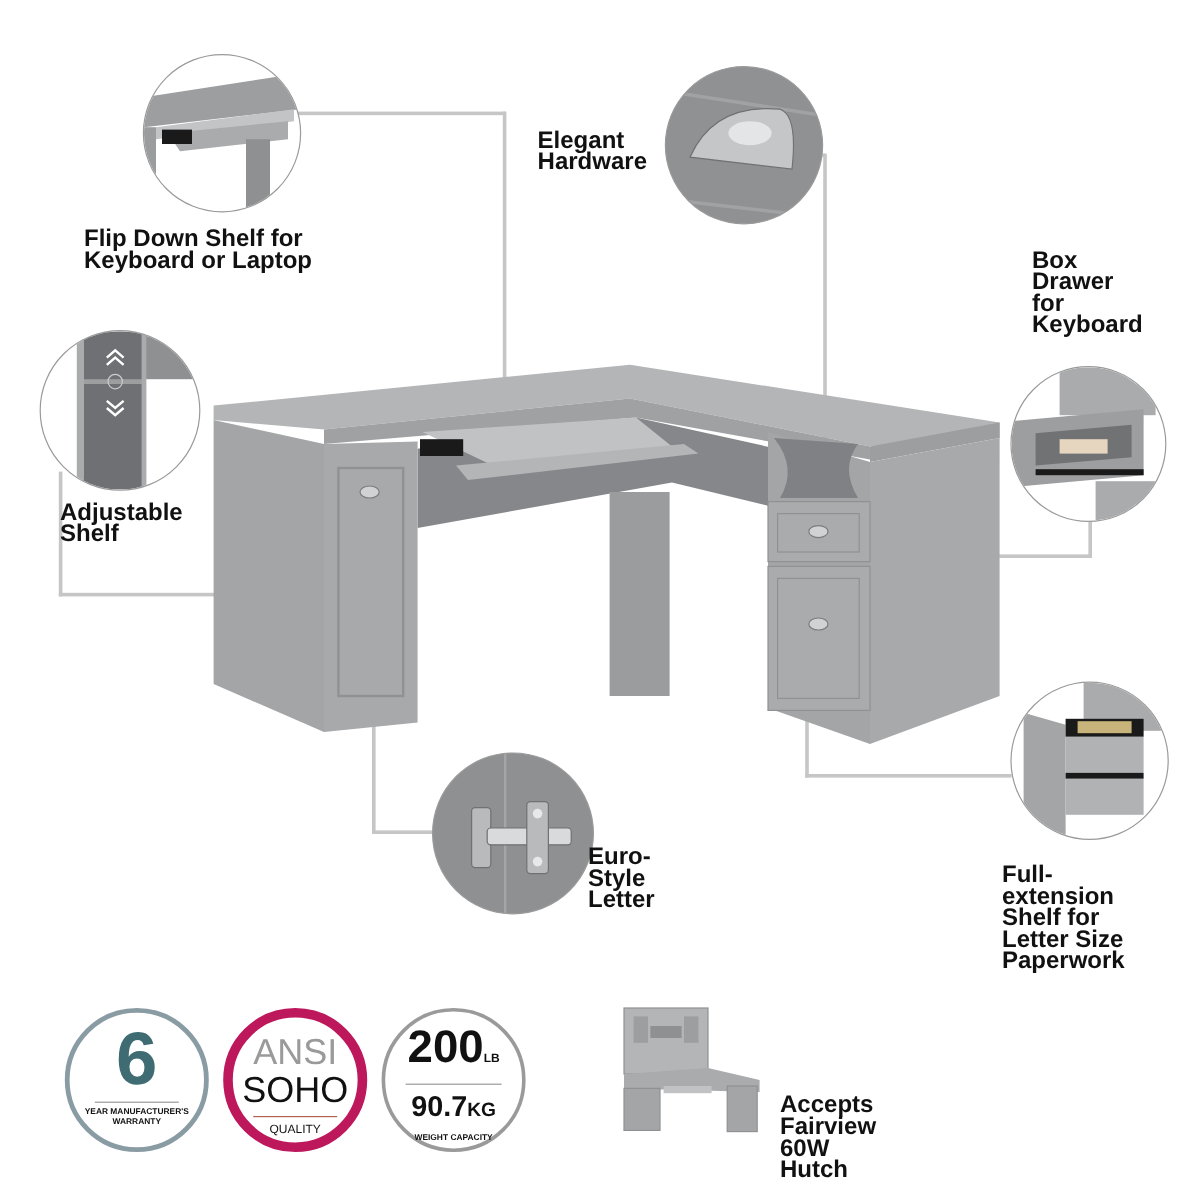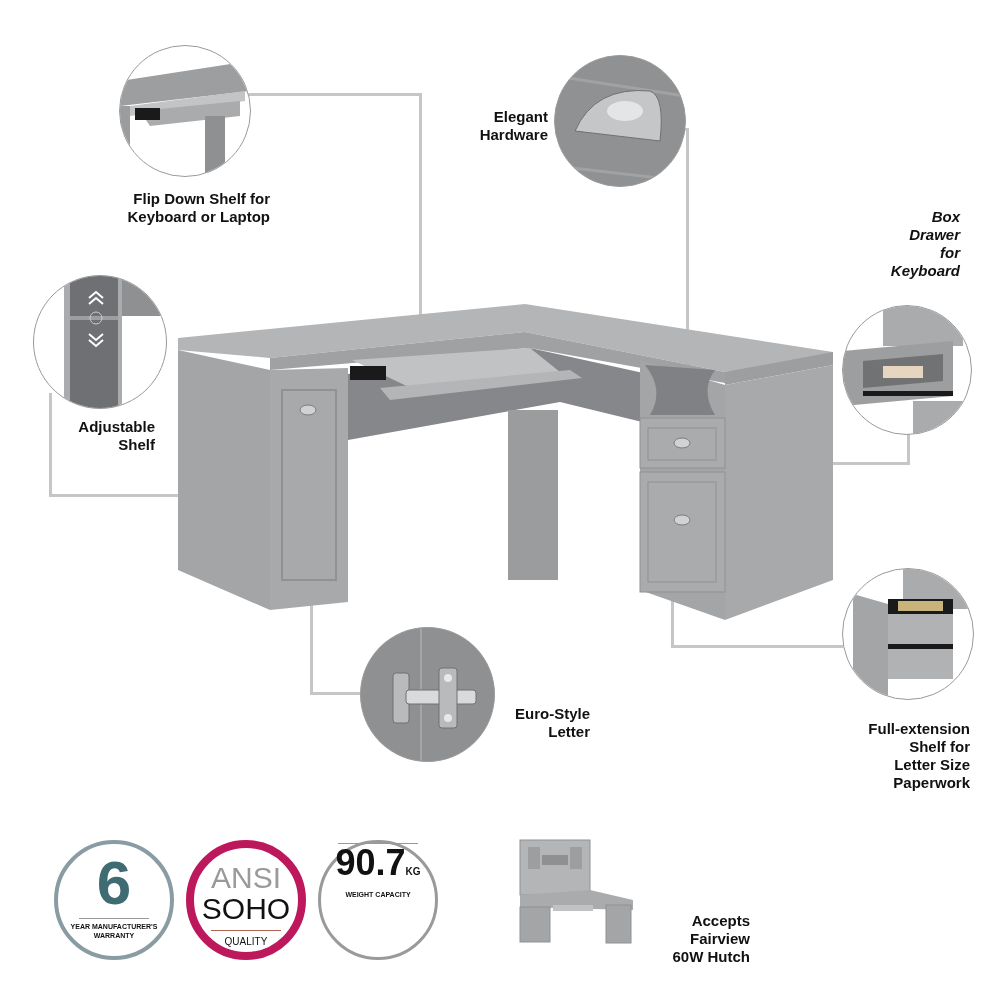--- a/index.html
+++ b/index.html
@@ -1,18 +1,18 @@
 <!DOCTYPE html>
 <html><head>
 <meta charset="utf-8">
 <style>
   html,body{margin:0;padding:0;background:#ffffff;}
   body{width:1000px;height:1000px;position:relative;overflow:hidden;font-family:"Liberation Sans","DejaVu Sans",sans-serif;color:#111;}
   .abs{position:absolute;}
-  .label{position:absolute;font-weight:700;font-size:15px;line-height:18px;text-align:right;color:#111;}
+  .label{position:absolute;font-weight:700;font-size:20px;line-height:18px;text-align:left;color:#111;}
   .callout{position:absolute;border-radius:50%;overflow:hidden;border:1px solid #9a9a9a;background:#fff;}
   .line{position:absolute;background:#c6c6c6;}
   .dot{position:absolute;width:10px;height:10px;border:2px solid #c9c9c9;border-radius:50%;background:transparent;}
   .badge{position:absolute;border-radius:50%;background:#fff;box-sizing:border-box;text-align:center;}
 </style>
 </head>
 <body>
 
 <div class="line" style="left:243px;top:93px;width:178px;height:3px;"></div>
 <div class="line" style="left:419px;top:93px;width:3px;height:222px;"></div>
@@ -90,21 +90,21 @@
     <line x1="0" y1="110" x2="130" y2="125" stroke="#a0a2a4" stroke-width="3"></line>
     <path d="M20,75 Q40,30 95,35 Q110,40 105,85 Z" fill="#c4c6c8" stroke="#6f7173"></path>
     <ellipse cx="70" cy="55" rx="18" ry="10" fill="#e3e5e7"></ellipse>
   </svg>
 </div>
 <div class="label" style="left:448px;top:108px;width:100px;">
   <div>Elegant</div>
   <div>Hardware</div>
 </div>
 
-<div class="label" style="left:860px;top:208px;width:100px;font-style:italic;">
+<div class="label" style="left:860px;top:208px;width:100px;">
   <div>Box</div>
   <div>Drawer</div>
   <div>for</div>
   <div>Keyboard</div>
 </div>
 <div class="callout" style="left:842px;top:305px;width:128px;height:128px;">
   <svg width="128" height="128" viewBox="0 0 128 128">
     <rect x="40" y="0" width="80" height="40" fill="#a9abad"></rect>
     <polygon points="0,45 110,35 110,90 0,100" fill="#9c9ea0"></polygon>
     <polygon points="20,55 100,48 100,75 20,82" fill="#707274"></polygon>
@@ -174,23 +174,26 @@
 </div>
 
 <div class="badge" style="left:186px;top:840px;width:120px;height:120px;border:8px solid #be185d;">
   <div style="font-size:30px;color:#9a9a9a;line-height:32px;margin-top:14px;">ANSI</div>
   <div style="font-size:30px;color:#111;line-height:30px;">SOHO</div>
   <div style="width:70px;height:1px;background:#b5614f;margin:6px auto 5px;"></div>
   <div style="font-size:10px;font-weight:400;">QUALITY</div>
 </div>
 
 <div class="badge" style="left:318px;top:840px;width:120px;height:120px;border:3px solid #9a9a9a;">
+  <div style="margin-top:10px;line-height:40px;">
+    <span style="font-size:38px;font-weight:700;">200</span><span style="font-size:10px;font-weight:700;">LB</span>
+  </div>
   <div style="width:80px;height:1px;background:#999;margin:0 auto;"></div>
   <div style="line-height:38px;">
-    <span style="font-size:36px;font-weight:700;">90.7</span><span style="font-size:10px;font-weight:700;">KG</span>
+    <span style="font-size:24px;font-weight:700;">90.7</span><span style="font-size:16px;font-weight:700;">KG</span>
   </div>
   <div style="font-size:7px;font-weight:700;line-height:8px;">WEIGHT CAPACITY</div>
 </div>
 
 <svg class="abs" style="left:518px;top:835px;" width="120" height="110" viewBox="0 0 120 110">
   <rect x="2" y="5" width="70" height="55" fill="#b3b5b7" stroke="#8f9193"></rect>
   <rect x="10" y="12" width="12" height="22" fill="#9c9ea0"></rect>
   <rect x="52" y="12" width="12" height="22" fill="#9c9ea0"></rect>
   <rect x="24" y="20" width="26" height="10" fill="#8e9092"></rect>
   <polygon points="2,60 72,55 115,65 115,75 2,72" fill="#a9abad"></polygon>

